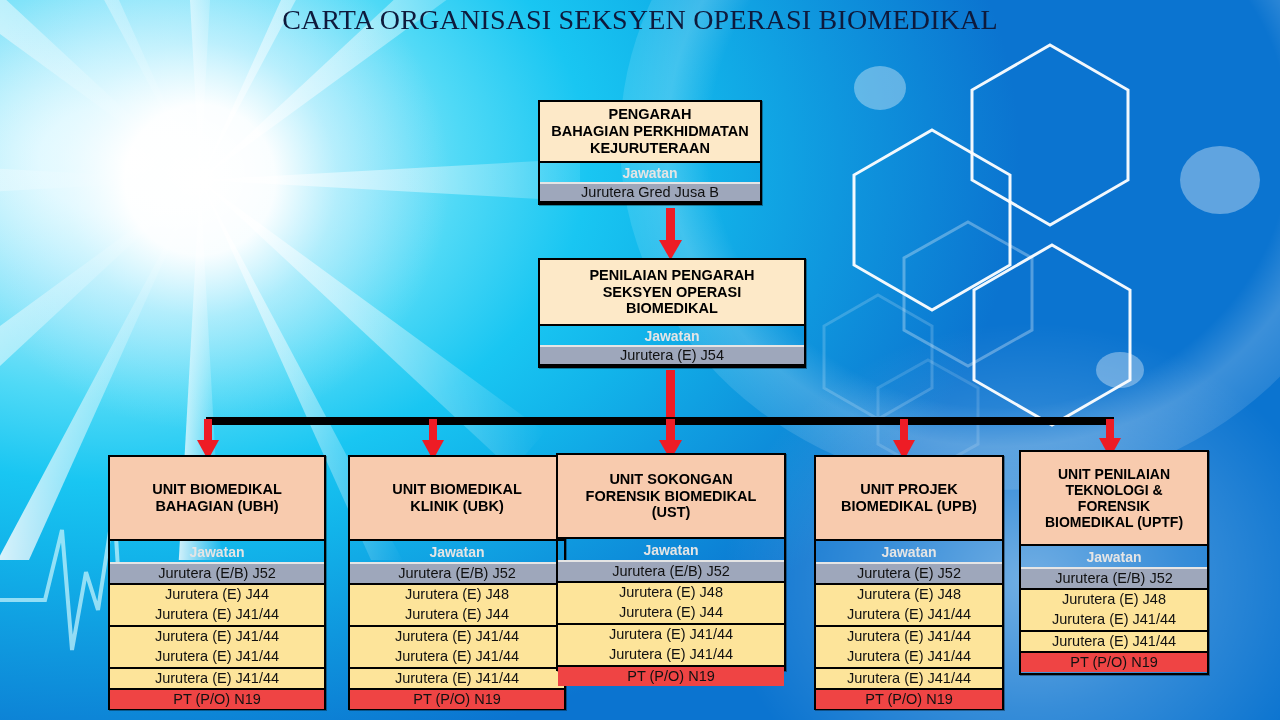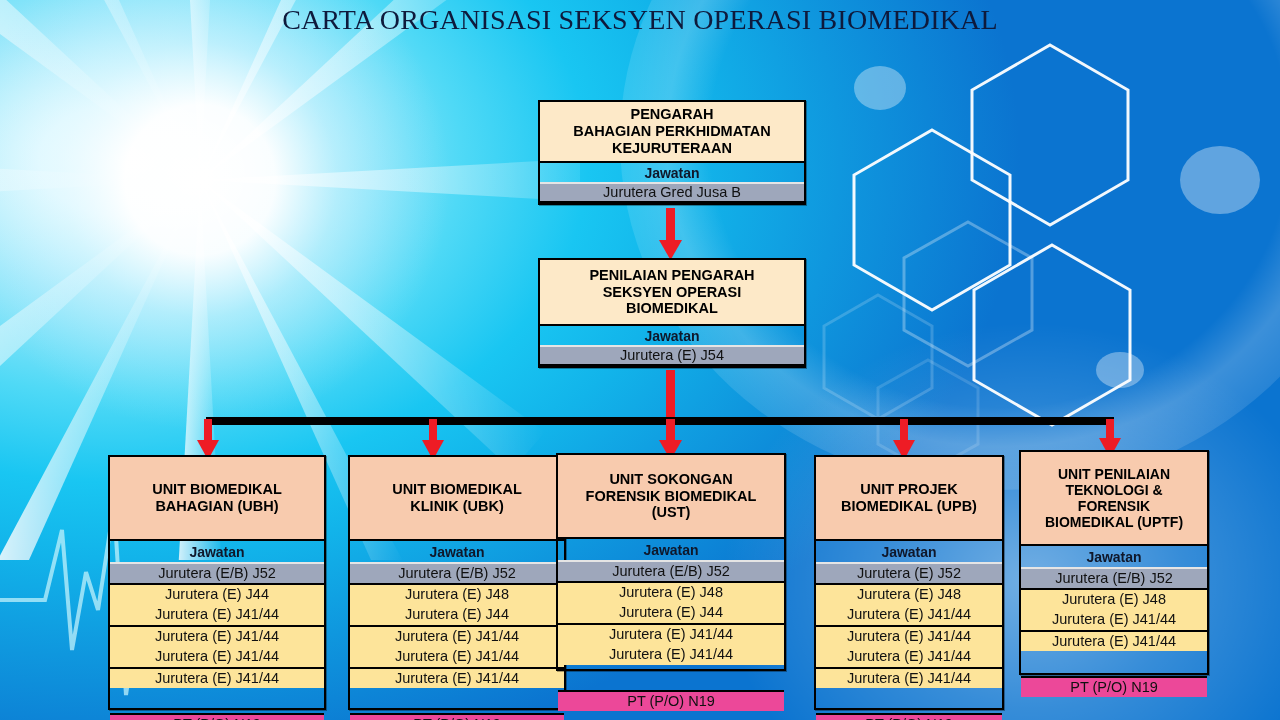--- a/index.html
+++ b/index.html
@@ -43,34 +43,34 @@
     color:#000;
     font-weight:bold;
     text-align:center;
     display:flex;align-items:center;justify-content:center;
     line-height:1.16;
     box-sizing:border-box;
   }
   .node.unit .title{background:#f8cbae;}
   .node .jaw{
     background:transparent;
-    font-weight:bold;text-align:center;color:#0f172a;
+    font-weight:bold;text-align:center;color:#e5e5e5;
     border-top:2px solid #000;
     box-sizing:border-box;
     display:flex;align-items:center;justify-content:center;
   }
   .node .row{
     text-align:center;color:#111;
     box-sizing:border-box;
     display:flex;align-items:center;justify-content:center;
     line-height:1;
   }
   .row.gray{background:#9ea7bb;border-top:2px solid #e5e5e5;}
   .row.yellow{background:#fde49a;}
-  .row.ltgray{background:#ec4899;margin-top:25px;}
+  .row.ltgray{background:#ef4444;}
   .row.sep{border-top:2px solid #000;}
   .row.botline{border-bottom:2px solid #000;}
   .conn{position:absolute;}
 
   .page-title{
     position:absolute;left:0;top:4px;width:1280px;text-align:center;
     font-family:"Liberation Serif", serif;
     font-size:28px;letter-spacing:.2px;color:#0e1a3c;font-weight:400;
     white-space:nowrap;
   }
@@ -166,21 +166,21 @@
     <g>
       <rect x="900" y="419" width="8" height="28" fill="#ee1c25"></rect>
       <polygon points="893,440 915,440 904,460" fill="#ee1c25"></polygon>
     </g>
     <g>
       <rect x="1106" y="419" width="8" height="26" fill="#ee1c25"></rect>
       <polygon points="1099,438 1121,438 1110,458" fill="#ee1c25"></polygon>
     </g>
   </svg>
 
-  <div class="node top" style="left:538px;top:100px;width:268px;height:105px;">
+  <div class="node top" style="left:538px;top:100px;width:224px;height:105px;">
     <div class="title" style="height:59px;font-size:14.5px;">
       <div>
         <div>PENGARAH</div>
         <div>BAHAGIAN PERKHIDMATAN</div>
         <div>KEJURUTERAAN</div>
       </div>
     </div>
     <div class="jaw" style="height:21px;font-size:14px;">Jawatan</div>
     <div class="row gray botline" style="height:21px;font-size:14.5px;">Jurutera Gred Jusa B</div>
   </div>

